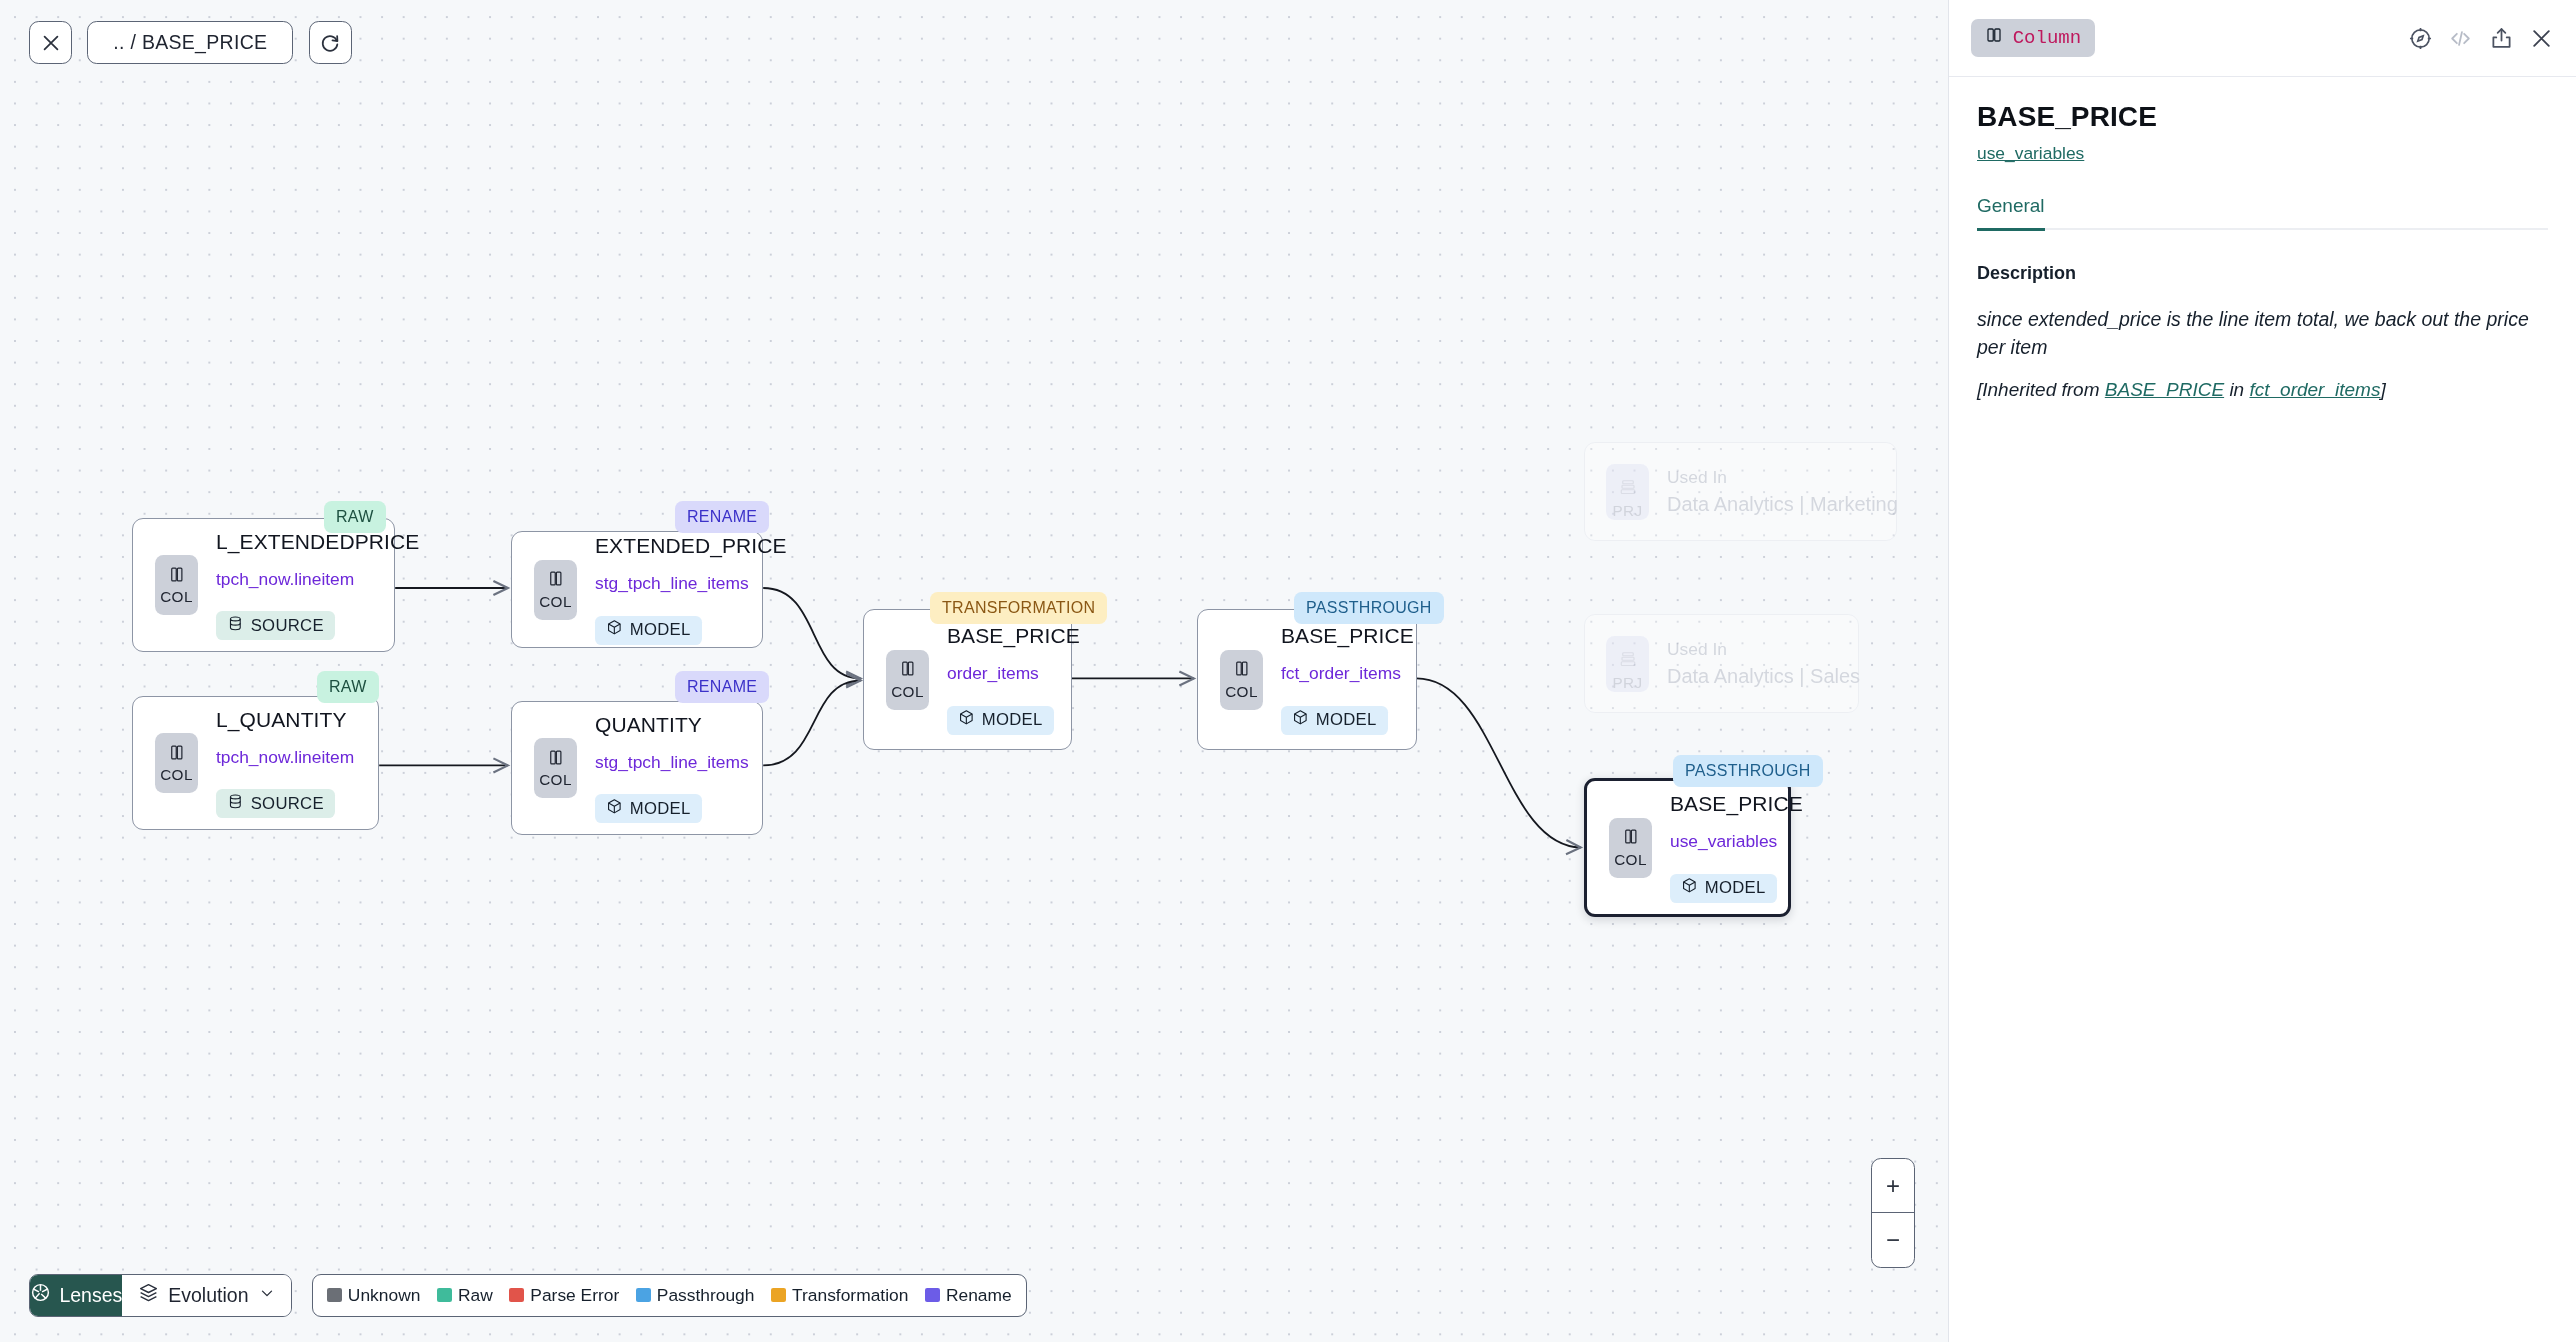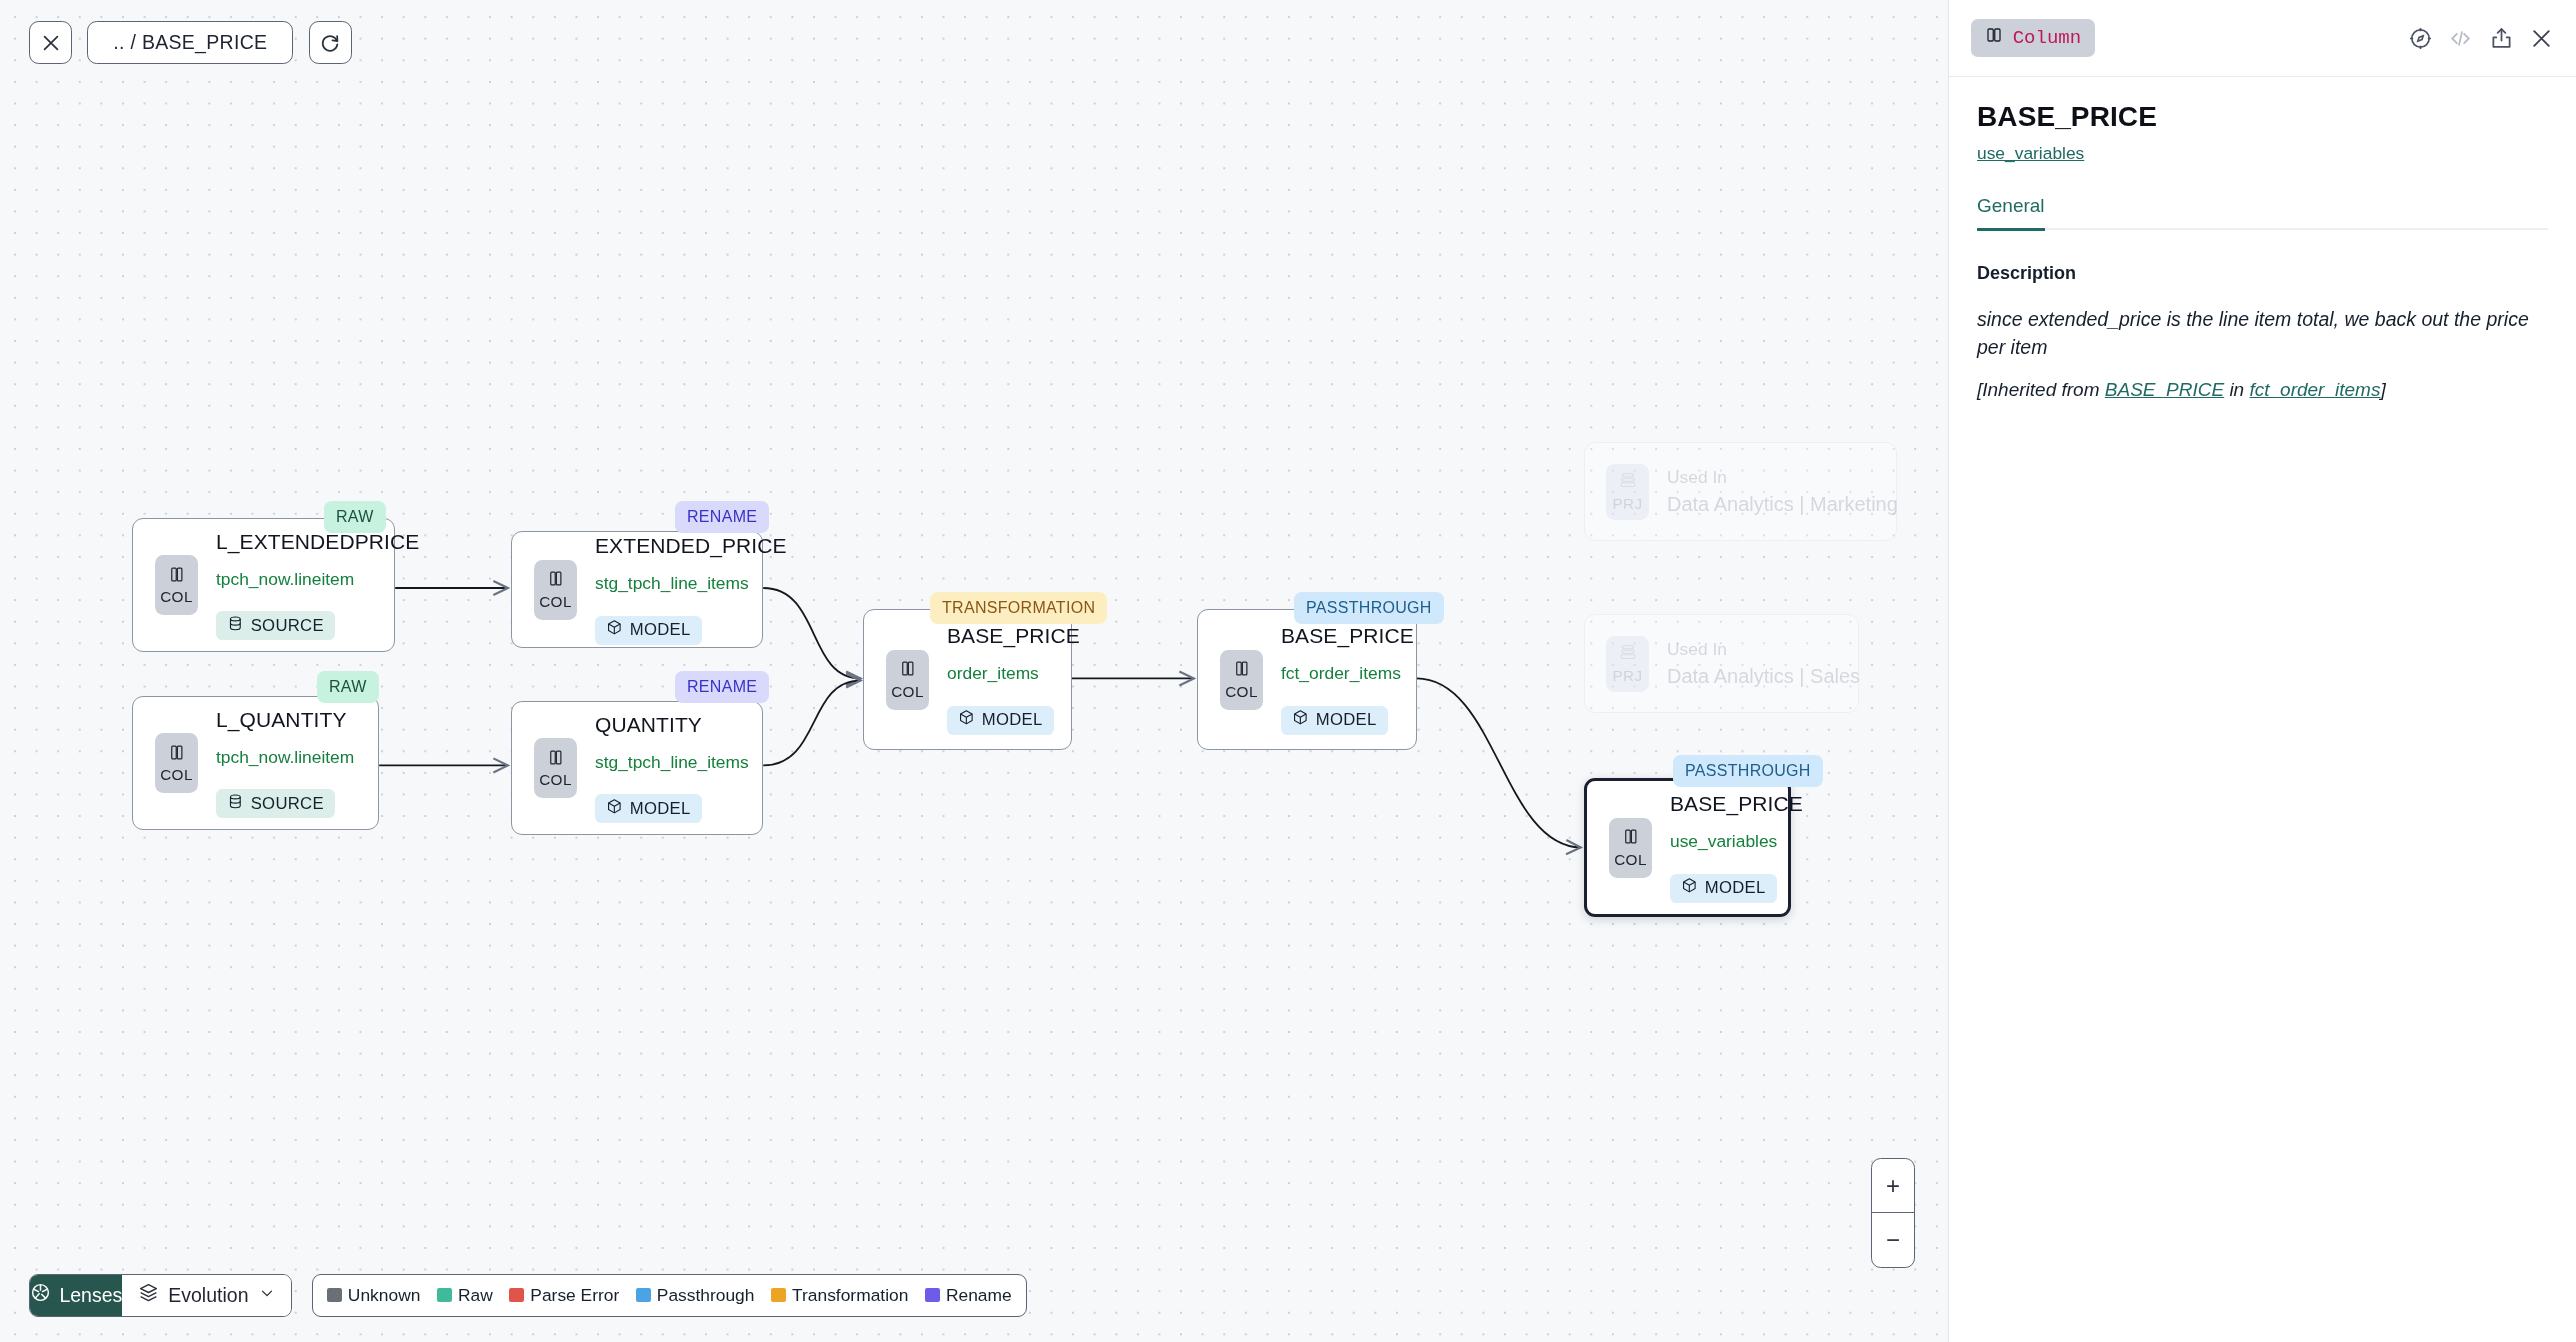--- a/index.html
+++ b/index.html
@@ -69,21 +69,21 @@
     display: flex; flex-direction: column;
     align-items: center; justify-content: center; gap: 1.4px;
     flex: 0 0 43px;
   }
   .kind-chip .kname {
     font-size: 15.3px; color: #1f2430; letter-spacing: 0.4px;
     font-family: "Liberation Sans", sans-serif;
   }
   .node-text { display: flex; flex-direction: column; gap: 15px; }
   .node-title { font-size: 21px; color: #11151f; letter-spacing: 0.1px; white-space: nowrap; }
-  .node-sub   { font-size: 17.4px; color: #15803d; white-space: nowrap; }
+  .node-sub   { font-size: 17.4px; color: #6d28d9; white-space: nowrap; }
   .mat-badge {
     margin-top: 6.3px;
     align-self: flex-start;
     display: inline-flex; align-items: center; gap: 7px;
     height: 29px; padding: 0 11px;
     border-radius: 6.3px;
     font-size: 16.7px; letter-spacing: 0.3px;
     white-space: nowrap;
   }
   .mat-badge.source { background: #dceee9; color: #16202c; }
@@ -112,21 +112,21 @@
     z-index: 10;
     opacity: .55;
   }
   .ghost-inner {
     position: absolute; inset: 0;
     display: flex; align-items: center; padding-left: 21px; gap: 18px;
   }
   .ghost-chip {
     width: 43px; height: 56px; background: #e7e8f6;
     border-radius: 8.4px;
-    display: flex; flex-direction: column; align-items: center; justify-content: center; gap: 3px;
+    display: flex; flex-direction: column; align-items: center; justify-content: flex-end; gap: 3px;
     flex: 0 0 43px;
   }
   .ghost-chip .kname { font-size: 15.3px; color: #b3b7c4; letter-spacing: 0.4px; }
   .ghost-text { display: flex; flex-direction: column; gap: 4.2px; }
   .ghost-label { font-size: 17.4px; color: #b9bdc8; }
   .ghost-title { font-size: 20px; color: #b9bdc8; white-space: nowrap; }
 
   
   #edges { position: absolute; inset: 0; width: 1948px; height: 1343px; z-index: 5; pointer-events: none; }
 

